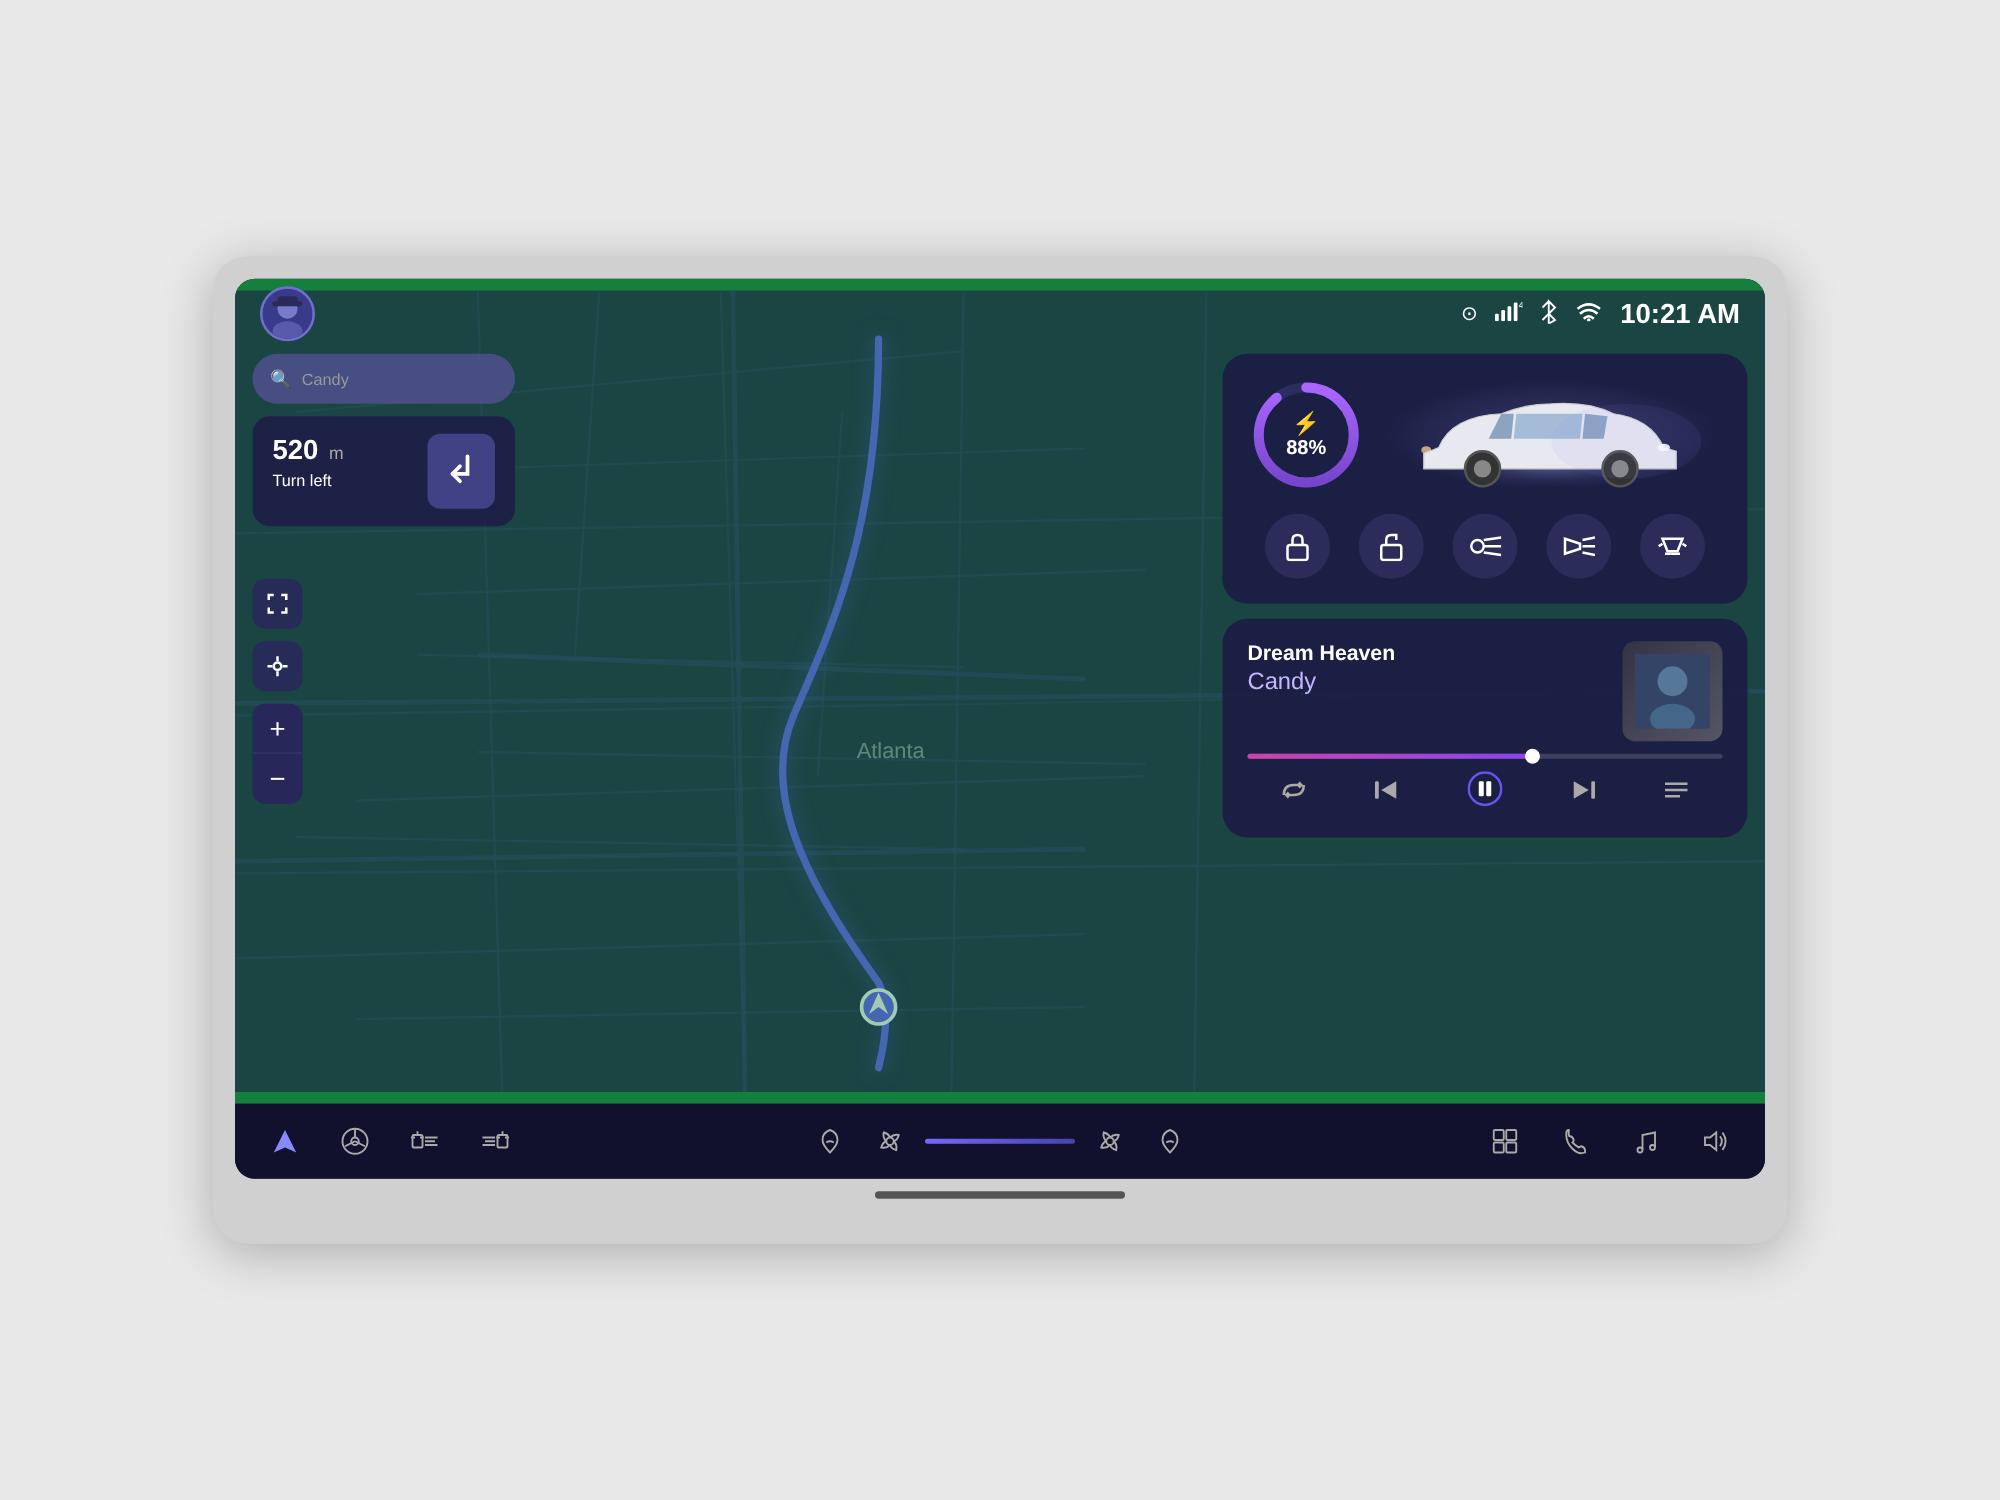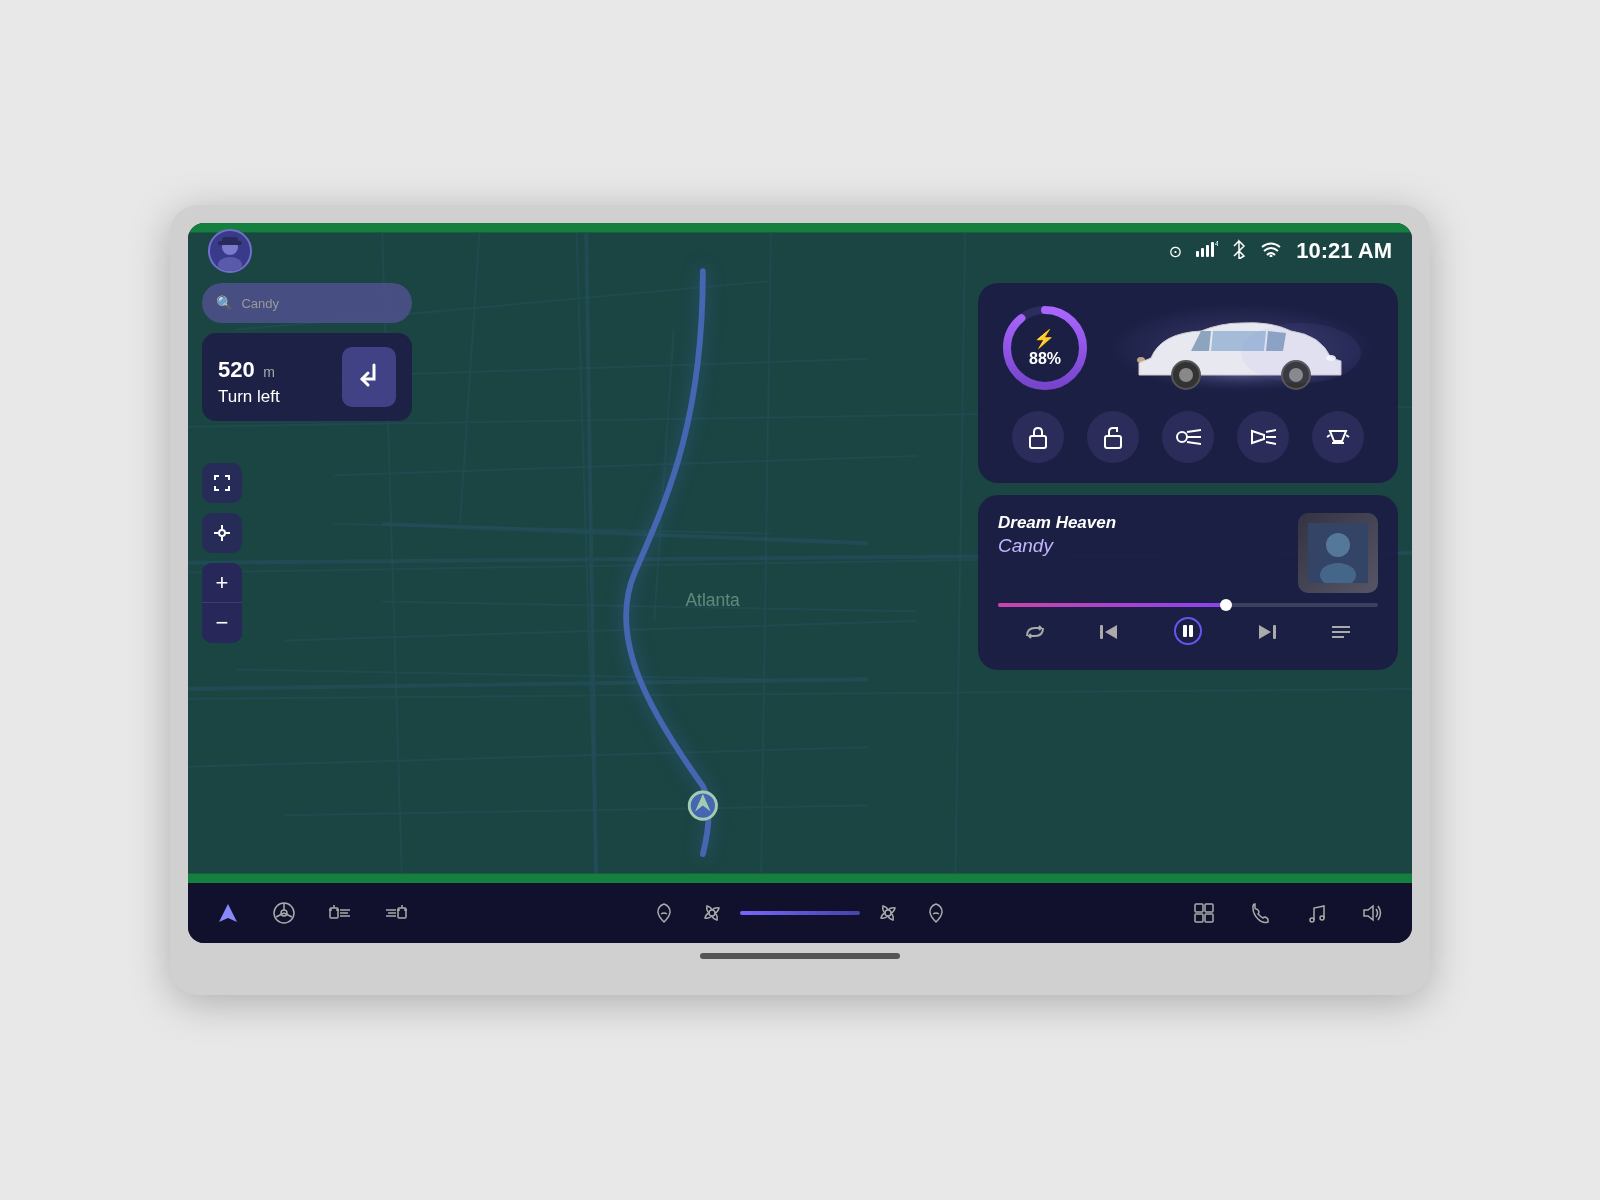--- a/index.html
+++ b/index.html
@@ -95,35 +95,35 @@
     .search-bar .search-icon-el {
       color: #aaa;
       font-size: 14px;
     }
     .nav-card {
       background: rgba(30, 30, 70, 0.92);
       border-radius: 14px;
       padding: 14px 16px;
       width: 210px;
       display: flex;
-      align-items: flex-end;
+      align-items: flex-start;
       justify-content: space-between;
     }
     .nav-info .distance {
       font-size: 22px;
       font-weight: 700;
       color: #fff;
     }
     .nav-info .unit {
       font-size: 14px;
       color: #aaa;
       margin-left: 4px;
     }
     .nav-info .instruction {
-      font-size: 17px;
+      font-size: 13px;
       color: #fff;
       margin-top: 4px;
     }
     .turn-arrow {
       background: rgba(80,80,160,0.7);
       border-radius: 10px;
       width: 54px; height: 60px;
       display: flex;
       align-items: center;
       justify-content: center;
@@ -247,21 +247,20 @@
       border-radius: 20px;
       padding: 18px 20px;
       display: flex;
       flex-direction: column;
       gap: 10px;
     }
     .music-top {
       display: flex;
       align-items: flex-start;
       justify-content: space-between;
-      font-style: italic;
     }
     .music-info .song-title {
       color: #fff;
       font-size: 17px;
       font-weight: 600;
     }
     .music-info .song-artist {
       color: #c4b5fd;
       font-size: 19px;
       margin-top: 2px;

